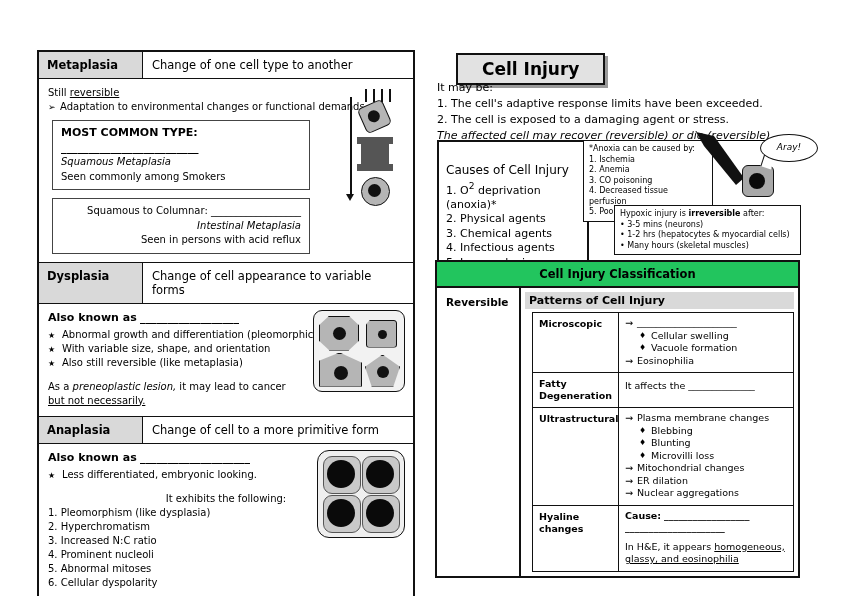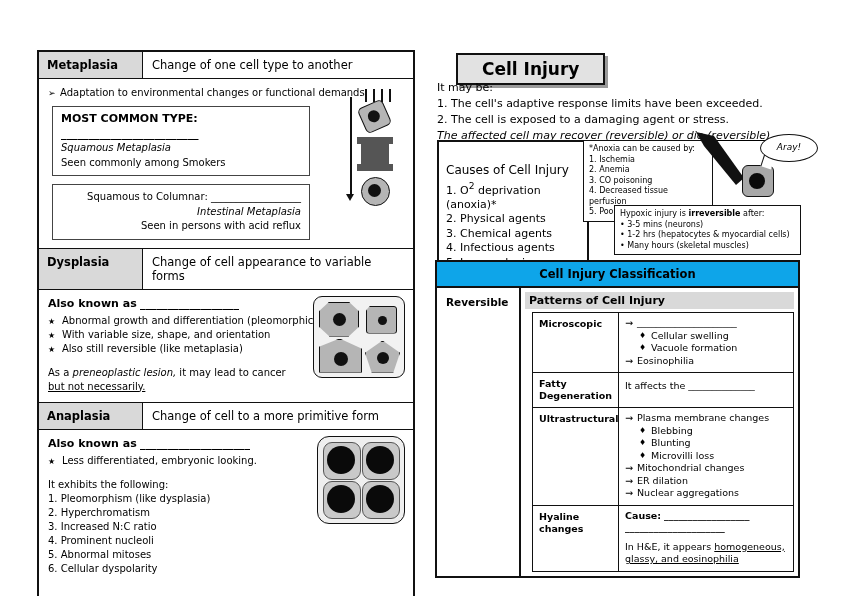--- a/index.html
+++ b/index.html
@@ -124,21 +124,21 @@
     border:1.5px solid #111;border-radius:50%;background:#fff;
     font-size:9px;font-style:italic;text-align:center;line-height:25px;}
   #bubble-tail{position:absolute;left:762px;top:156px;width:10px;height:12px;
     background:#fff;border-left:1.5px solid #111;transform:rotate(18deg);}
 
   
   #class-table{
     position:absolute;left:435px;top:260px;width:365px;
     border:2px solid #111;box-sizing:border-box;background:#fff;
   }
-  #class-title{background:#0ea5e9;border-bottom:2px solid #111;text-align:center;
+  #class-title{background:#22c55e;border-bottom:2px solid #111;text-align:center;
     font-weight:bold;font-size:11.5px;padding:5px 0;}
   #class-body{display:flex;}
   #rev-col{width:84px;box-sizing:border-box;border-right:2px solid #111;
     font-weight:bold;font-size:10.5px;padding:8px 0 0 9px;}
   #pat-col{flex:1;box-sizing:border-box;padding:4px 4px 4px 4px;}
   #pat-title{background:#d9d9d9;font-weight:bold;font-size:11px;padding:2px 4px;}
   #pat-table{border:1.3px solid #111;border-top:none;margin-left:7px;margin-top:3px;}
   .prow{display:flex;border-top:1.3px solid #111;}
   .prow:first-child{border-top:1.3px solid #111;}
   .pname{width:86px;box-sizing:border-box;border-right:1.3px solid #111;
@@ -152,20 +152,24 @@
 </head>
 <body>
 
 <div id="left-table">
 
   <div class="term-row">
     <div class="term-name">Metaplasia</div>
     <div class="term-def">Change of one cell type to another</div>
   </div>
   <div class="term-body" style="min-height:128px;">
+    <div>
+      <span>Still</span>
+      <span class="u">reversible</span>
+    </div>
     <div class="arrow-item">Adaptation to environmental changes or functional demands</div>
 
     <div class="inner-box">
       <div>
         <span class="mct">MOST COMMON TYPE:</span>
         <span class="mct blank">_________________________</span>
       </div>
       <div class="i">Squamous Metaplasia</div>
       <div>Seen commonly among Smokers</div>
     </div>
@@ -240,21 +244,21 @@
     <div class="term-def">Change of cell to a more primitive form</div>
   </div>
   <div class="term-body" style="min-height:152px;">
     <div>
       <span class="b" style="font-size:11px;">Also known as</span>
       <span class="b" style="font-size:11px;">____________________</span>
     </div>
     <ul class="star-list">
       <li>Less differentiated, embryonic looking.</li>
     </ul>
-    <div style="margin-top:10px;">It exhibits the following:</div>
+    <div style="margin-top:10px;text-align:center;">It exhibits the following:</div>
     <div class="numlist">
       <div>1. Pleomorphism (like dysplasia)</div>
       <div>2. Hyperchromatism</div>
       <div>3. Increased N:C ratio</div>
       <div>4. Prominent nucleoli</div>
       <div>5. Abnormal mitoses</div>
       <div>6. Cellular dyspolarity</div>
     </div>
 
     <div class="fig-ana">

